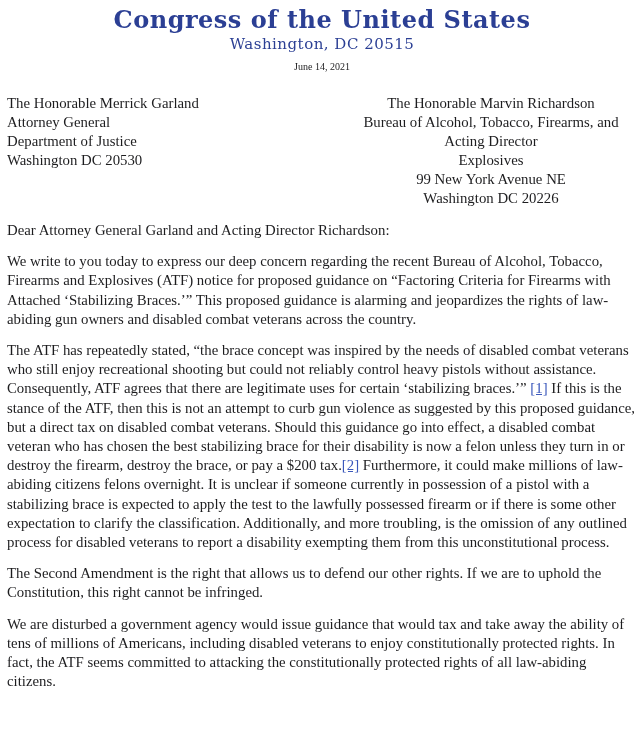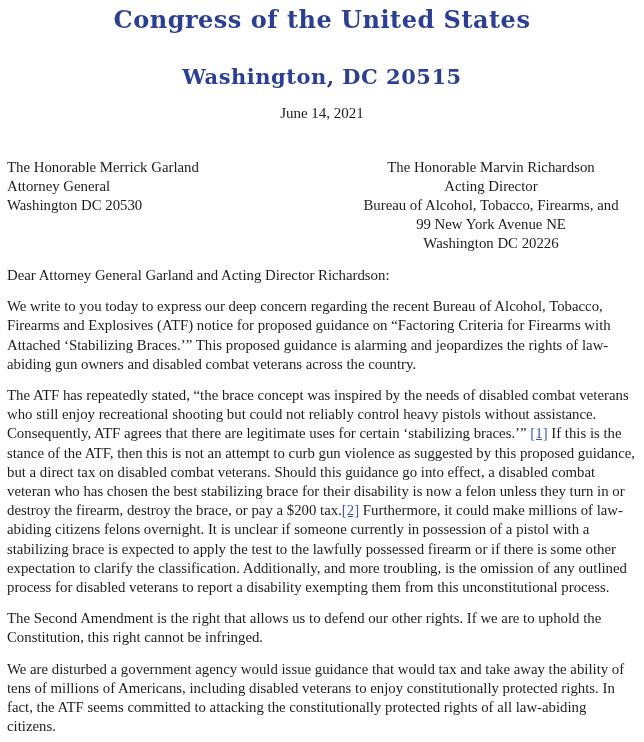--- a/index.html
+++ b/index.html
@@ -28,38 +28,37 @@
   .letterhead-org {
     font-family: "DejaVu Serif", serif;
     font-weight: 700;
     font-size: 24px;
     line-height: 28px;
     color: var(--header-blue, #2b3f94);
     letter-spacing: 0.5px;
   }
   .letterhead-city {
     font-family: "DejaVu Serif", serif;
-    font-weight: 700;
-    font-size: 21px;
+    font-weight: 400;
+    font-size: 15px;
     line-height: 21px;
     color: var(--header-blue, #2b3f94);
     letter-spacing: 0.5px;
-    margin-top: 32px;
   }
   .letter-date {
-    margin-top: 17px;
-    font-size: 15px;
+    margin-top: 3px;
+    font-size: 10px;
     line-height: 18px;
     color: var(--text-black, #1d1d1f);
   }
   
   .recipients {
     display: flex;
     flex-direction: row;
-    margin-top: 36px;
+    margin-top: 18px;
     margin-bottom: 13px;
   }
   .recipient {
     font-size: 14.8px;
     line-height: 19px;
   }
   .recipient-left {
     width: 338px;
     flex: 0 0 auto;
   }
@@ -87,26 +86,28 @@
   <header class="letterhead">
     <div class="letterhead-org">Congress of the United States</div>
     <div class="letterhead-city">Washington, DC 20515</div>
     <div class="letter-date">June 14, 2021</div>
   </header>
 
   <section class="recipients">
     <div class="recipient recipient-left">
       <div>The Honorable Merrick Garland</div>
       <div>Attorney General</div>
+      <div>Department of Justice</div>
       <div>Washington DC 20530</div>
     </div>
     <div class="recipient recipient-right">
       <div>The Honorable Marvin Richardson</div>
+      <div>Bureau of Alcohol, Tobacco, Firearms, and</div>
       <div>Acting Director</div>
-      <div>Bureau of Alcohol, Tobacco, Firearms, and</div>
+      <div>Explosives</div>
       <div>99 New York Avenue NE</div>
       <div>Washington DC 20226</div>
     </div>
   </section>
 
   <section class="body-text">
     <p>Dear Attorney General Garland and Acting Director Richardson:</p>
 
     <p>We write to you today to express our deep concern regarding the recent Bureau of Alcohol, Tobacco, Firearms and Explosives (ATF) notice for proposed guidance on “Factoring Criteria for Firearms with Attached ‘Stabilizing Braces.’” This proposed guidance is alarming and jeopardizes the rights of law-abiding gun owners and disabled combat veterans across the country.</p>
 

